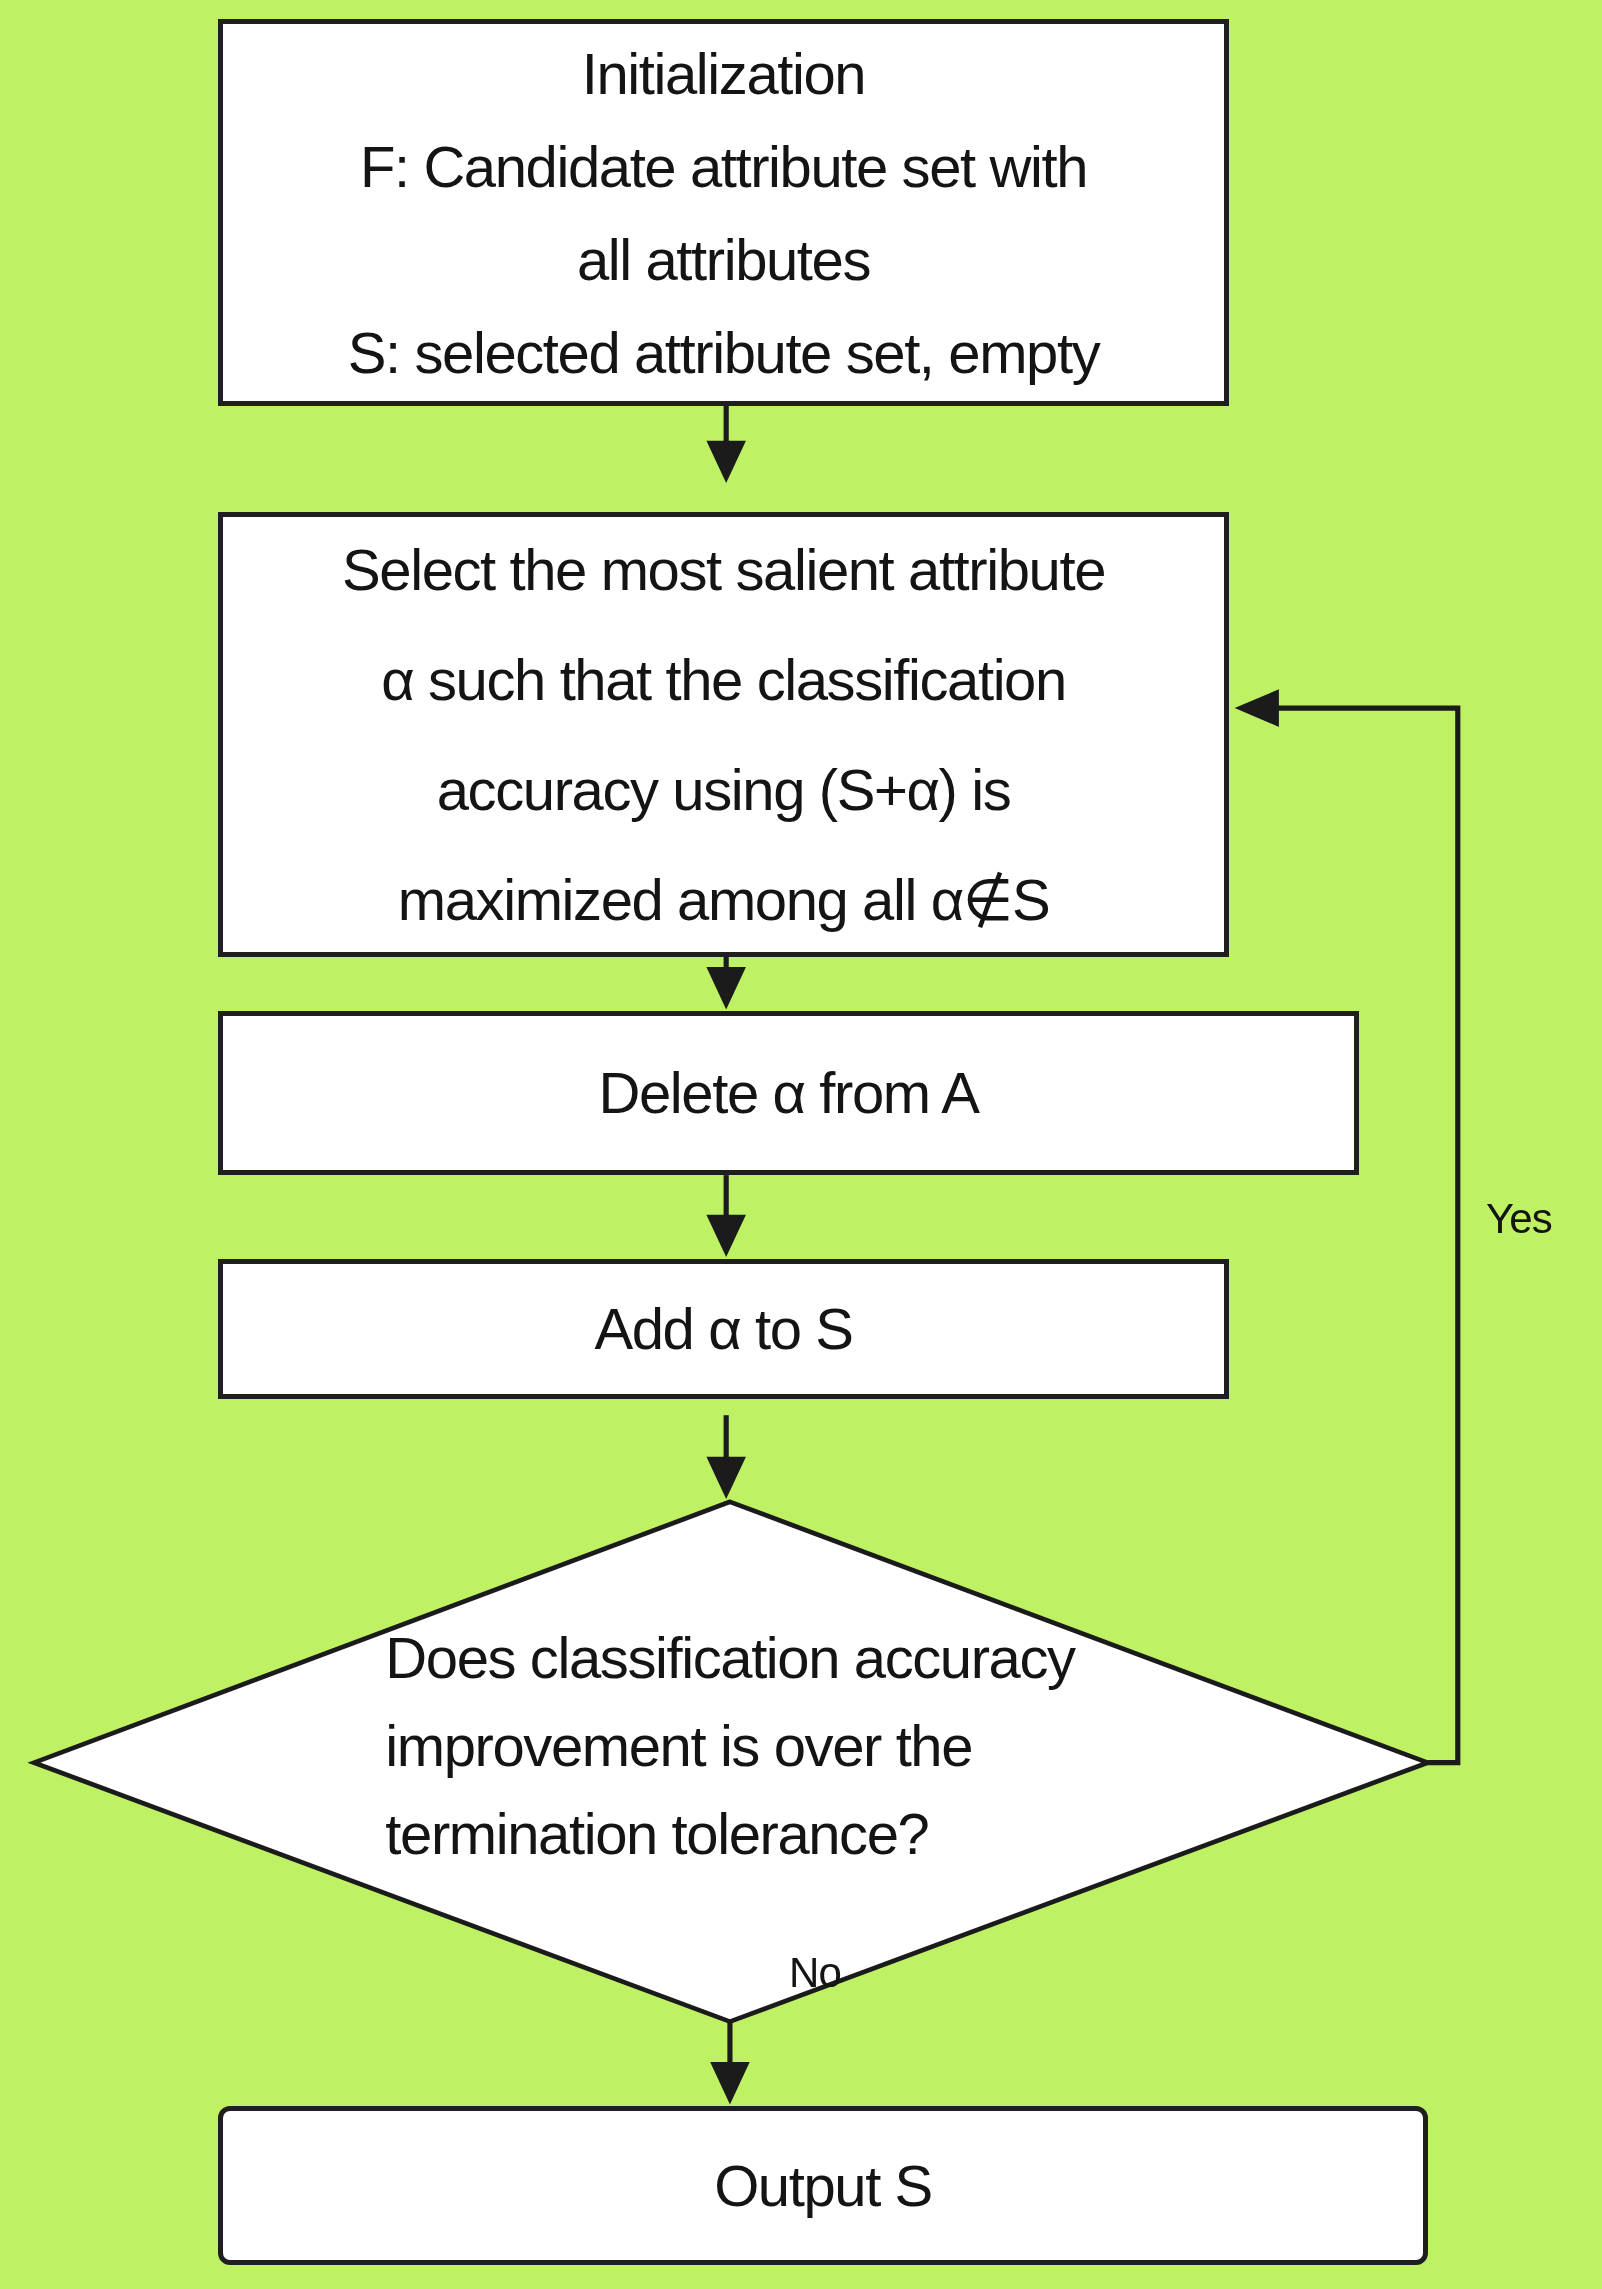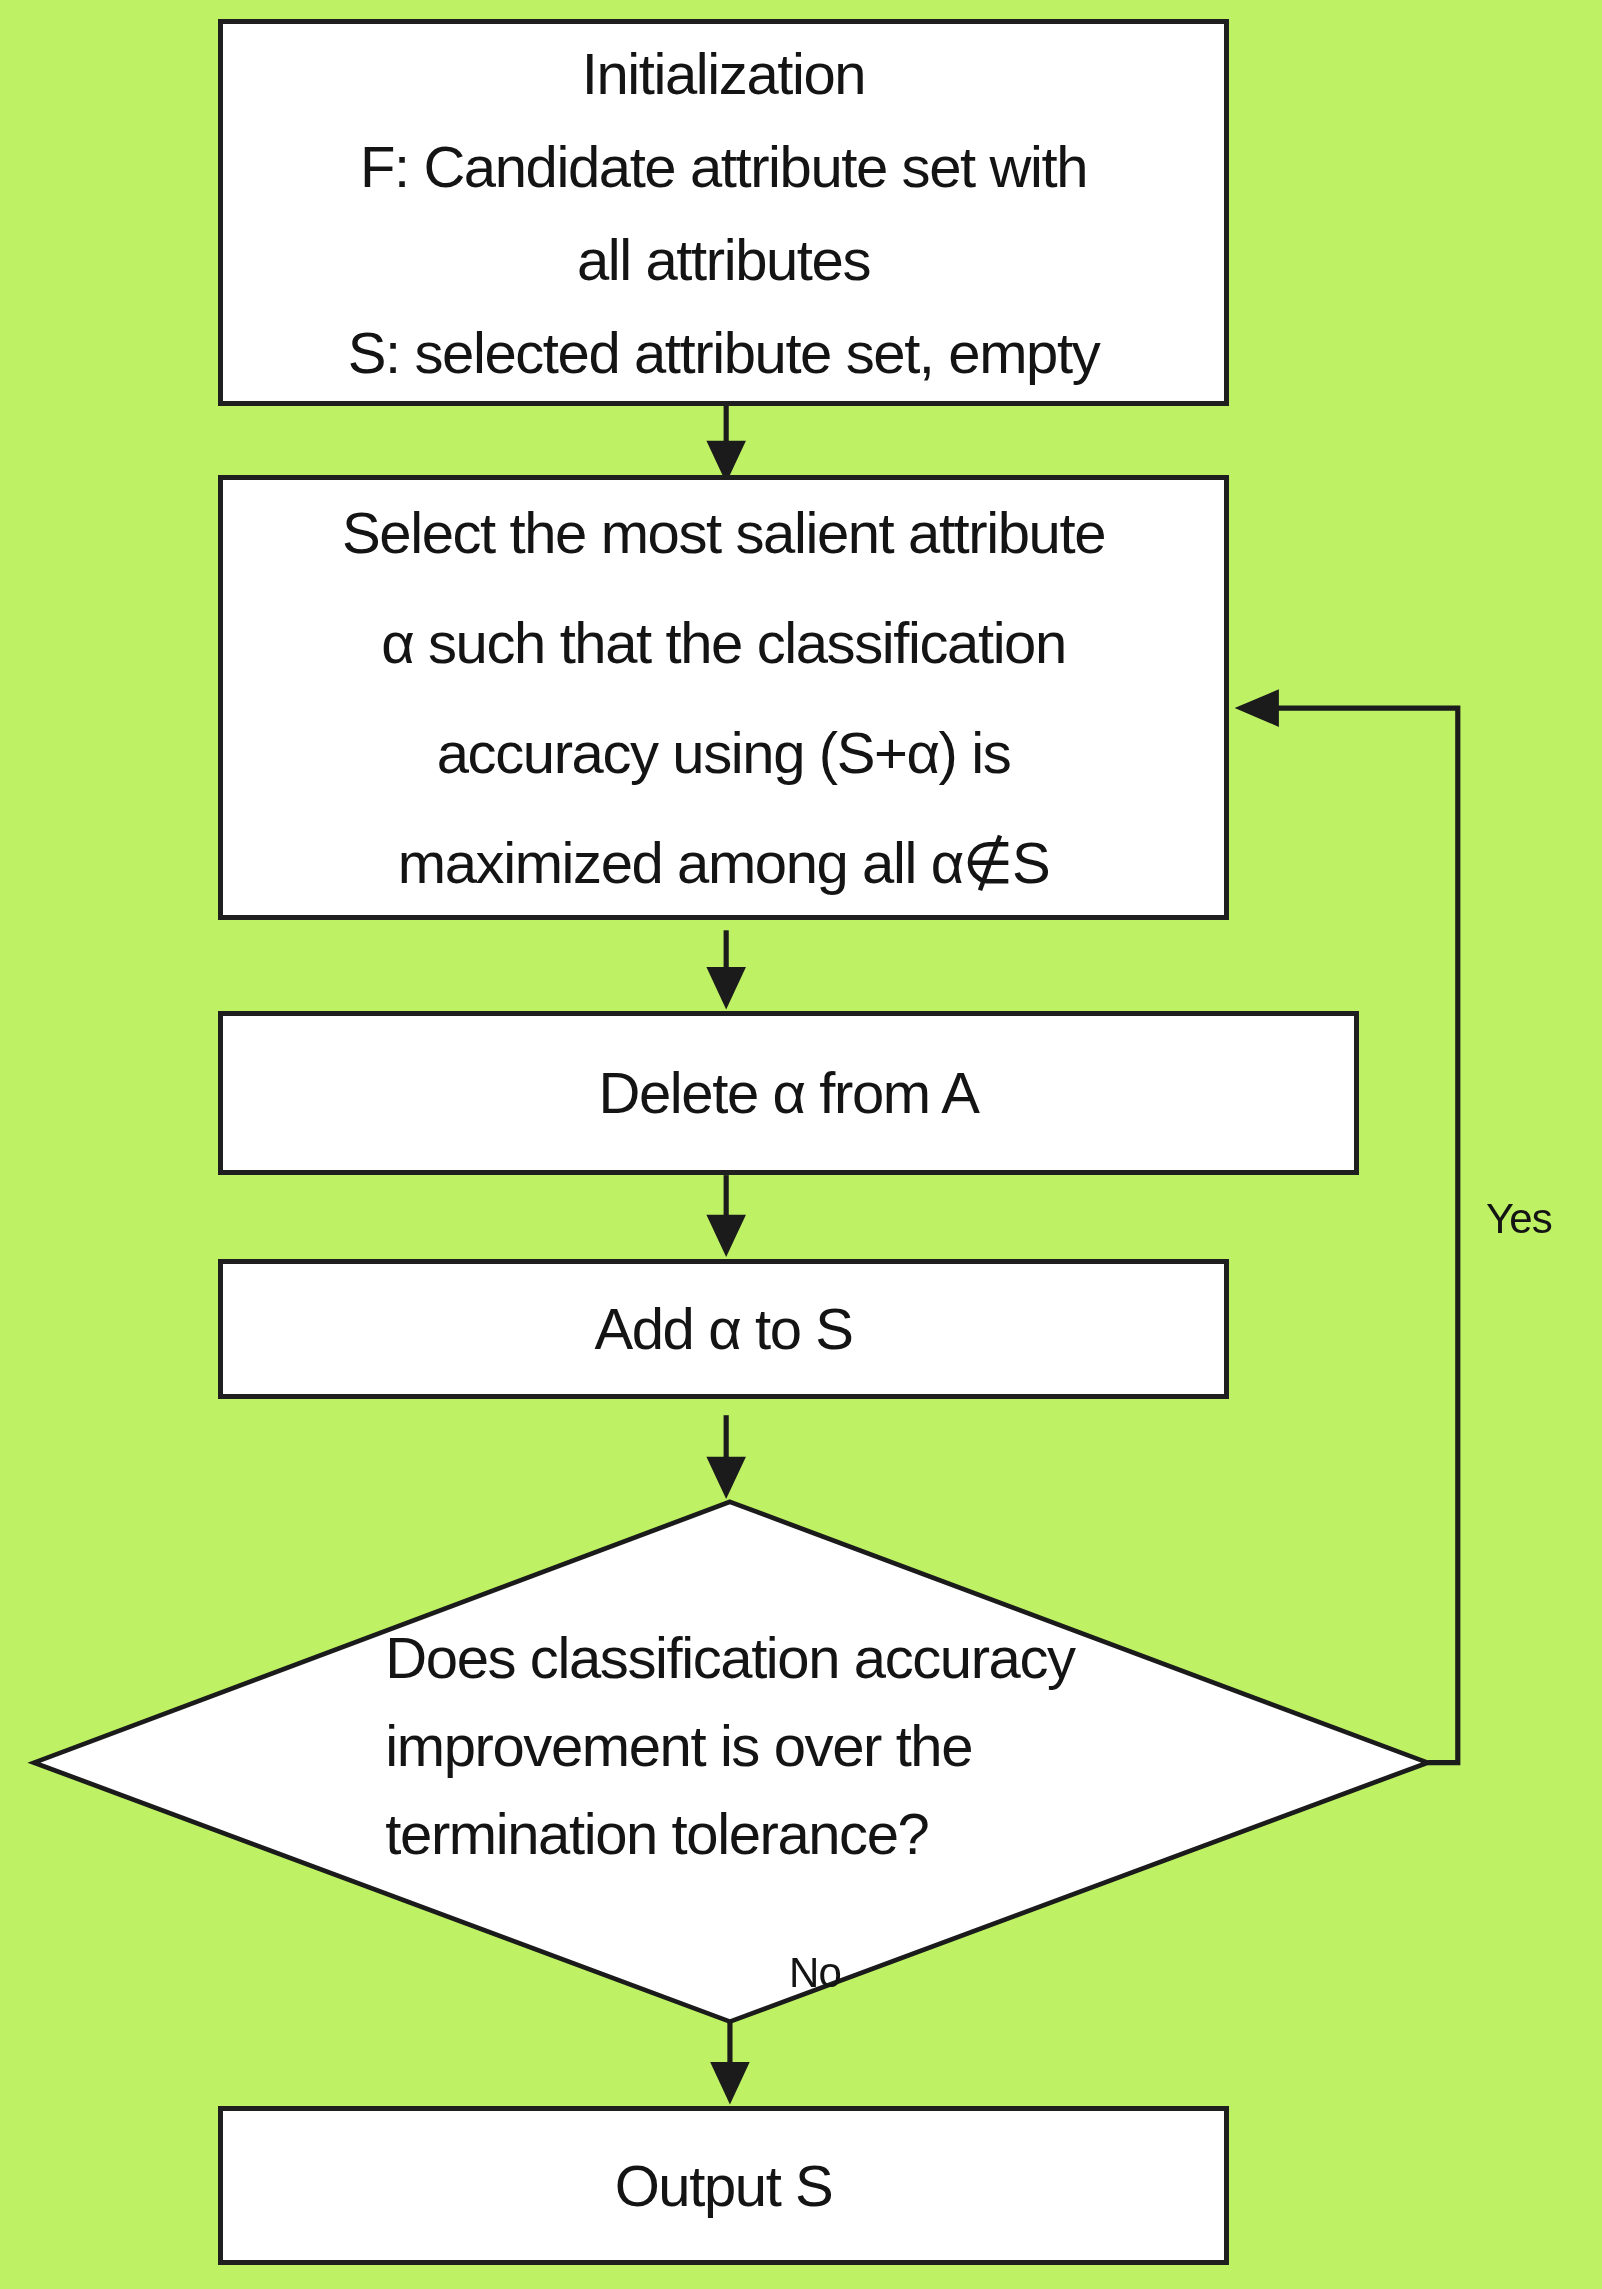--- a/index.html
+++ b/index.html
@@ -26,24 +26,24 @@
     display: flex;
     align-items: center;
     justify-content: center;
     text-align: center;
     white-space: pre-line;
     font-size: 58px;
     letter-spacing: -1.4px;
     line-height: 98px;
   }
   .node-init   { left: 218px; top: 19px;   width: 1011px; height: 387px; line-height: 93px; }
-  .node-select { left: 218px; top: 475px;  width: 1011px; height: 445px; line-height: 110px; }
+  .node-select { left: 218px; top: 512px;  width: 1011px; height: 445px; line-height: 110px; }
   .node-delete { left: 218px; top: 1011px; width: 1141px; height: 164px; }
   .node-add    { left: 218px; top: 1259px; width: 1011px; height: 140px; }
-  .node-output { left: 218px; top: 2106px; width: 1011px; height: 159px; }
+  .node-output { left: 218px; top: 2106px; width: 1210px; height: 159px; border-radius: 12px; }
   .decision-text {
     position: absolute;
     z-index: 2;
     left: 282px; top: 1605px;
     width: 896px; height: 282px;
     display: flex;
     align-items: center;
     justify-content: center;
     text-align: left;
     white-space: pre-line;

